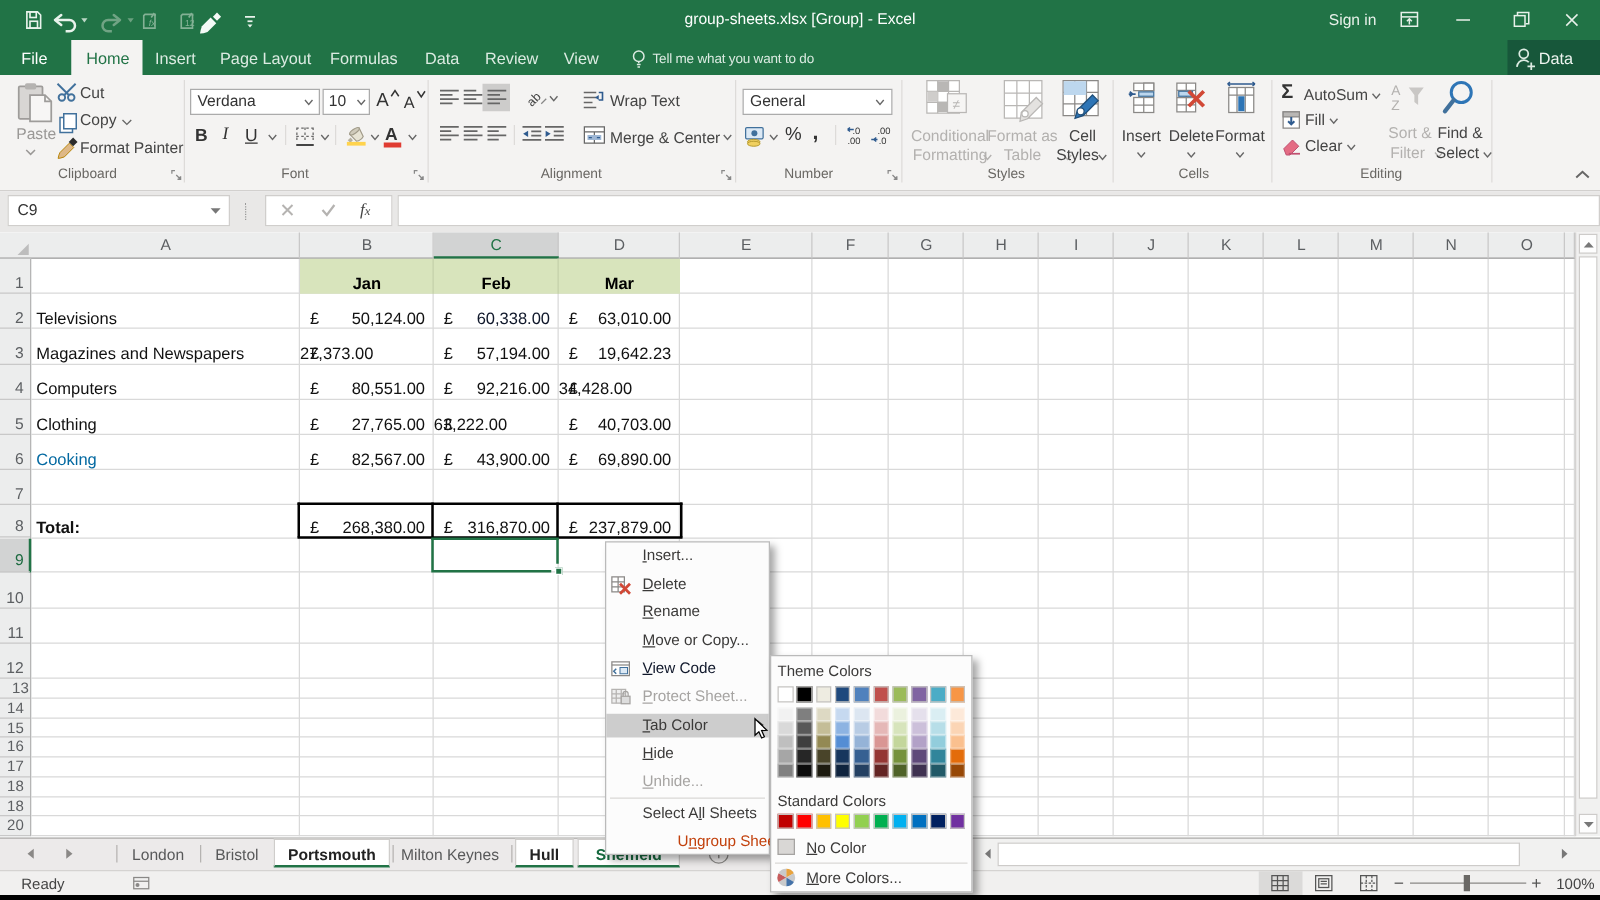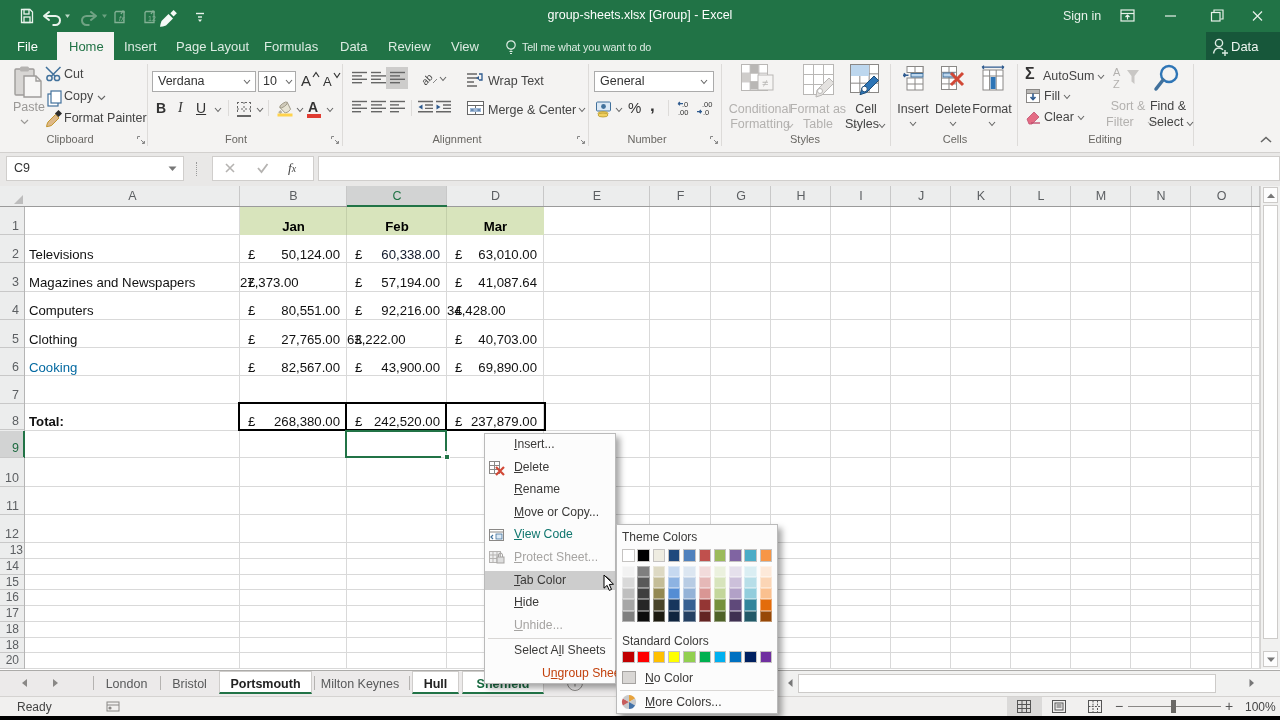--- a/index.html
+++ b/index.html
@@ -416,21 +416,21 @@
 <svg class="ab" style="left:1077px;top:115px" width="9" height="6">
     <path d="M1 1 l3 3.5 3-3.5" stroke="#666" fill="none" stroke-width="1.1"></path>
   </svg>
 <svg class="ab" style="left:1113px;top:66px" width="32" height="24" viewBox="0 0 32 24">
 <text x="0" y="10" font-size="11" fill="#b3b1af">A</text>
     <text x="0" y="22" font-size="11" fill="#b3b1af">Z</text>
 <path d="M10 3 l0 0" stroke="#b3b1af"></path>
 <path d="M14 4 h12 l-4.5 6 v8 l-3 -2.5 v-5.5z" fill="#c9c7c5"></path>
   </svg>
 <div class="t" style="left:1106px;top:99px;width:44px;text-align:center;font-size:12.5px;color:#b3b1af;">Sort &amp;</div>
-<div class="t" style="left:1106px;top:115px;width:40px;font-size:12.5px;color:#b3b1af;">Filter</div>
+<div class="t" style="left:1106px;top:115px;width:40px;text-align:center;font-size:12.5px;color:#b3b1af;">Filter</div>
 <svg class="ab" style="left:1147px;top:121px" width="9" height="6">
     <path d="M1 1 l3 3.5 3-3.5" stroke="#b3b1af" fill="none" stroke-width="1.1"></path>
   </svg>
 <svg class="ab" style="left:1152px;top:64px" width="30" height="32" viewBox="0 0 30 32">
 <circle cx="17" cy="10" r="8" fill="none" stroke="#2e75b6" stroke-width="2.4"></circle>
 <path d="M11 16 l-7 9" stroke="#41719c" stroke-width="3.5" stroke-linecap="round"></path>
   </svg>
 <div class="t" style="left:1146px;top:99px;width:44px;text-align:center;font-size:12.5px;color:#444;">Find &amp;</div>
 <div class="t" style="left:1144px;top:115px;width:44px;text-align:center;font-size:12.5px;color:#444;">Select</div>
 <svg class="ab" style="left:1186px;top:121px" width="9" height="6">
@@ -583,21 +583,21 @@
 <div class="t" style="left:240px;top:246.89999999999998px;width:100px;text-align:right;font-size:13.2px;color:#111;line-height:15px;">50,124.00</div>
 <div class="t" style="left:355px;top:246.89999999999998px;font-size:13.2px;color:#111;line-height:15px;">£</div>
 <div class="t" style="left:347px;top:246.89999999999998px;width:93px;text-align:right;font-size:13.2px;color:#0f172a;line-height:15px;">60,338.00</div>
 <div class="t" style="left:455px;top:246.89999999999998px;font-size:13.2px;color:#111;line-height:15px;">£</div>
 <div class="t" style="left:447px;top:246.89999999999998px;width:90px;text-align:right;font-size:13.2px;color:#111;line-height:15px;">63,010.00</div>
 <div class="t" style="left:248px;top:275.1px;font-size:13.2px;color:#111;line-height:15px;">£</div>
 <div class="t" style="left:240px;top:275.1px;width:100px;text-align:left;font-size:13.2px;color:#111;line-height:15px;">27,373.00</div>
 <div class="t" style="left:355px;top:275.1px;font-size:13.2px;color:#111;line-height:15px;">£</div>
 <div class="t" style="left:347px;top:275.1px;width:93px;text-align:right;font-size:13.2px;color:#111;line-height:15px;">57,194.00</div>
 <div class="t" style="left:455px;top:275.1px;font-size:13.2px;color:#111;line-height:15px;">£</div>
-<div class="t" style="left:447px;top:275.1px;width:90px;text-align:right;font-size:13.2px;color:#111;line-height:15px;">41,087.64</div>
+<div class="t" style="left:447px;top:275.1px;width:90px;text-align:right;font-size:13.2px;color:#111;line-height:15px;">19,642.23</div>
 <div class="t" style="left:248px;top:303.3px;font-size:13.2px;color:#111;line-height:15px;">£</div>
 <div class="t" style="left:240px;top:303.3px;width:100px;text-align:right;font-size:13.2px;color:#111;line-height:15px;">80,551.00</div>
 <div class="t" style="left:355px;top:303.3px;font-size:13.2px;color:#111;line-height:15px;">£</div>
 <div class="t" style="left:347px;top:303.3px;width:93px;text-align:right;font-size:13.2px;color:#111;line-height:15px;">92,216.00</div>
 <div class="t" style="left:455px;top:303.3px;font-size:13.2px;color:#111;line-height:15px;">£</div>
 <div class="t" style="left:447px;top:303.3px;width:90px;text-align:left;font-size:13.2px;color:#111;line-height:15px;">34,428.00</div>
 <div class="t" style="left:248px;top:331.5px;font-size:13.2px;color:#111;line-height:15px;">£</div>
 <div class="t" style="left:240px;top:331.5px;width:100px;text-align:right;font-size:13.2px;color:#111;line-height:15px;">27,765.00</div>
 <div class="t" style="left:355px;top:331.5px;font-size:13.2px;color:#111;line-height:15px;">£</div>
 <div class="t" style="left:347px;top:331.5px;width:93px;font-size:13.2px;color:#111;line-height:15px;">63,222.00</div>
@@ -606,21 +606,21 @@
 <div class="t" style="left:248px;top:359.7px;font-size:13.2px;color:#111;line-height:15px;">£</div>
 <div class="t" style="left:240px;top:359.7px;width:100px;text-align:right;font-size:13.2px;color:#111;line-height:15px;">82,567.00</div>
 <div class="t" style="left:355px;top:359.7px;font-size:13.2px;color:#111;line-height:15px;">£</div>
 <div class="t" style="left:347px;top:359.7px;width:93px;text-align:right;font-size:13.2px;color:#111;line-height:15px;">43,900.00</div>
 <div class="t" style="left:455px;top:359.7px;font-size:13.2px;color:#111;line-height:15px;">£</div>
 <div class="t" style="left:447px;top:359.7px;width:90px;text-align:right;font-size:13.2px;color:#111;line-height:15px;">69,890.00</div>
 <div class="t" style="left:29px;top:414.0px;font-size:13.2px;font-weight:bold;color:#111;line-height:15px;">Total:</div>
 <div class="t" style="left:248px;top:414.0px;font-size:13.2px;color:#111;line-height:15px;">£</div>
 <div class="t" style="left:240px;top:414.0px;width:100px;text-align:right;font-size:13.2px;color:#111;line-height:15px;">268,380.00</div>
 <div class="t" style="left:355px;top:414.0px;font-size:13.2px;color:#111;line-height:15px;">£</div>
-<div class="t" style="left:347px;top:414.0px;width:93px;text-align:right;font-size:13.2px;color:#111;line-height:15px;">242,520.00</div>
+<div class="t" style="left:347px;top:414.0px;width:93px;text-align:right;font-size:13.2px;color:#111;line-height:15px;">316,870.00</div>
 <div class="t" style="left:455px;top:414.0px;font-size:13.2px;color:#111;line-height:15px;">£</div>
 <div class="t" style="left:447px;top:414.0px;width:90px;text-align:right;font-size:13.2px;color:#111;line-height:15px;">237,879.00</div>
 <div class="ab" style="left:238px;top:402.4px;width:308px;height:2px;background:#000;"></div>
 <div class="ab" style="left:238px;top:428.5px;width:308px;height:2px;background:#000;"></div>
 <div class="ab" style="left:238px;top:402.4px;width:2px;height:28.100000000000023px;background:#000;"></div>
 <div class="ab" style="left:345px;top:402.4px;width:2px;height:28.100000000000023px;background:#000;"></div>
 <div class="ab" style="left:445px;top:402.4px;width:2px;height:28.100000000000023px;background:#000;"></div>
 <div class="ab" style="left:544px;top:402.4px;width:2px;height:28.100000000000023px;background:#000;"></div>
 <div class="ab" style="left:345px;top:429.5px;width:102px;height:2px;background:#217346;"></div>
 <div class="ab" style="left:345px;top:455.5px;width:96px;height:2px;background:#217346;"></div>
@@ -702,21 +702,21 @@
 <div class="t" style="left:1225px;top:698px;font-size:14px;color:#555;">+</div>
 <div class="t" style="left:1245px;top:700px;font-size:12px;color:#444;">100%</div>
 <div class="ab" style="left:0;top:716px;width:1280px;height:4px;background:#000;"></div>
 <div class="ab" style="left:484px;top:433px;width:132px;height:251px;background:#fcfcfc;border:1px solid #bababa;box-sizing:border-box;box-shadow:4px 4px 6px rgba(0,0,0,0.35);"></div>
 <div class="ab" style="left:485px;top:570.6px;width:130px;height:19px;background:#cdcdcd;"></div>
 <div class="ab" style="left:488px;top:637.5px;width:124px;height:1px;background:#d9d7d5;"></div>
 <div class="t" style="left:514px;top:437px;font-size:12.2px;color:#3b3a39;"><u>I</u>nsert...</div>
 <div class="t" style="left:514px;top:459.6px;font-size:12.2px;color:#3b3a39;"><u>D</u>elete</div>
 <div class="t" style="left:514px;top:482.2px;font-size:12.2px;color:#3b3a39;"><u>R</u>ename</div>
 <div class="t" style="left:514px;top:504.8px;font-size:12.2px;color:#3b3a39;"><u>M</u>ove or Copy...</div>
-<div class="t" style="left:514px;top:527.4px;font-size:12.2px;color:#0f766e;"><u>V</u>iew Code</div>
+<div class="t" style="left:514px;top:527.4px;font-size:12.2px;color:#0f172a;"><u>V</u>iew Code</div>
 <div class="t" style="left:514px;top:550px;font-size:12.2px;color:#a6a4a2;"><u>P</u>rotect Sheet...</div>
 <div class="t" style="left:514px;top:572.6px;font-size:12.2px;color:#3b3a39;"><u>T</u>ab Color</div>
 <div class="t" style="left:514px;top:595.2px;font-size:12.2px;color:#3b3a39;"><u>H</u>ide</div>
 <div class="t" style="left:514px;top:617.8px;font-size:12.2px;color:#a6a4a2;"><u>U</u>nhide...</div>
 <div class="t" style="left:514px;top:643px;font-size:12.2px;color:#3b3a39;">Select A<u>l</u>l Sheets</div>
 <div class="t" style="left:542px;top:665.6px;font-size:12.2px;color:#c2410c;">U<u>n</u>group Sheets</div>
 <svg class="ab" style="left:489px;top:461px" width="16" height="15" viewBox="0 0 16 15">
 <rect x="0.5" y="0.5" width="10" height="12" fill="#fff" stroke="#8a8886"></rect>
 <path d="M0.5 4.5 h10 M0.5 8.5 h10 M5.5 0.5 v12" stroke="#8a8886"></path>
 <path d="M7 6 l8 8 M15 6 l-8 8" stroke="#d14836" stroke-width="2.2"></path>

